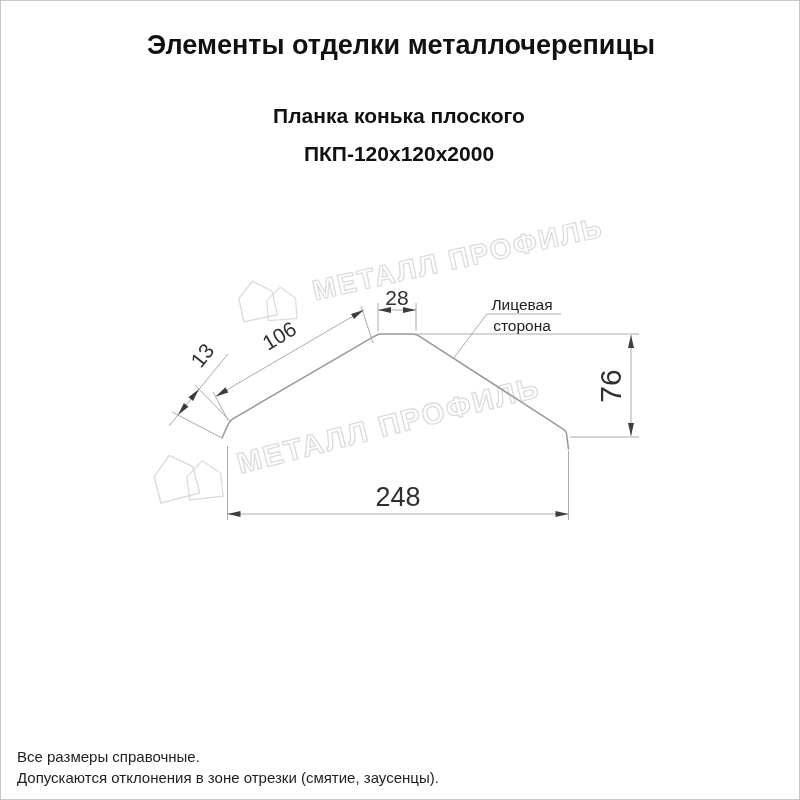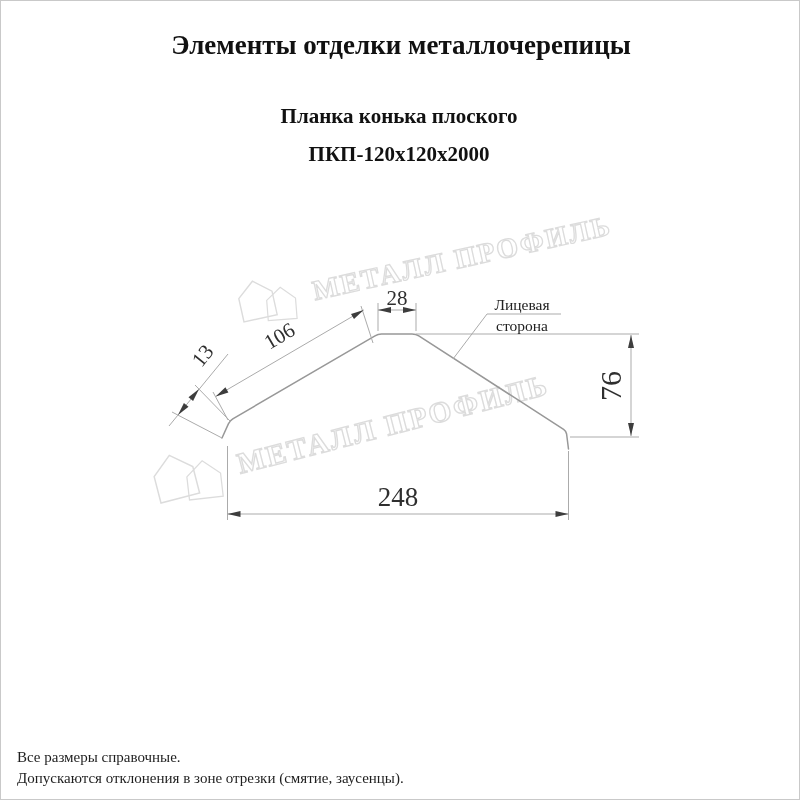--- a/index.html
+++ b/index.html
@@ -1,19 +1,19 @@
 <!DOCTYPE html>
 <html><head>
 <meta charset="utf-8">
 <style>
   html,body{margin:0;padding:0;background:#fff;}
   #stage{
     position:relative;width:800px;height:800px;background:#ffffff;
     border:1px solid #c9c9c9;box-sizing:border-box;overflow:hidden;
-    font-family:Liberation Serif, serif;
+    font-family:Liberation Sans, sans-serif;
   }
   svg{position:absolute;left:0;top:0;}
   .h-title{font-size:27px;font-weight:bold;fill:#111111;}
   .h-sub{font-size:21px;font-weight:bold;fill:#111111;}
   .dimline{stroke:#ababab;stroke-width:1;fill:none;}
   .profile{stroke:#989898;stroke-width:1.5;fill:none;stroke-linejoin:round;stroke-linecap:round;}
   .arrow{fill:#3d3d3d;stroke:none;}
   .dimtext{fill:#2f2f2f;}
   .fs21{font-size:21px;}
   .fs27{font-size:27px;}

